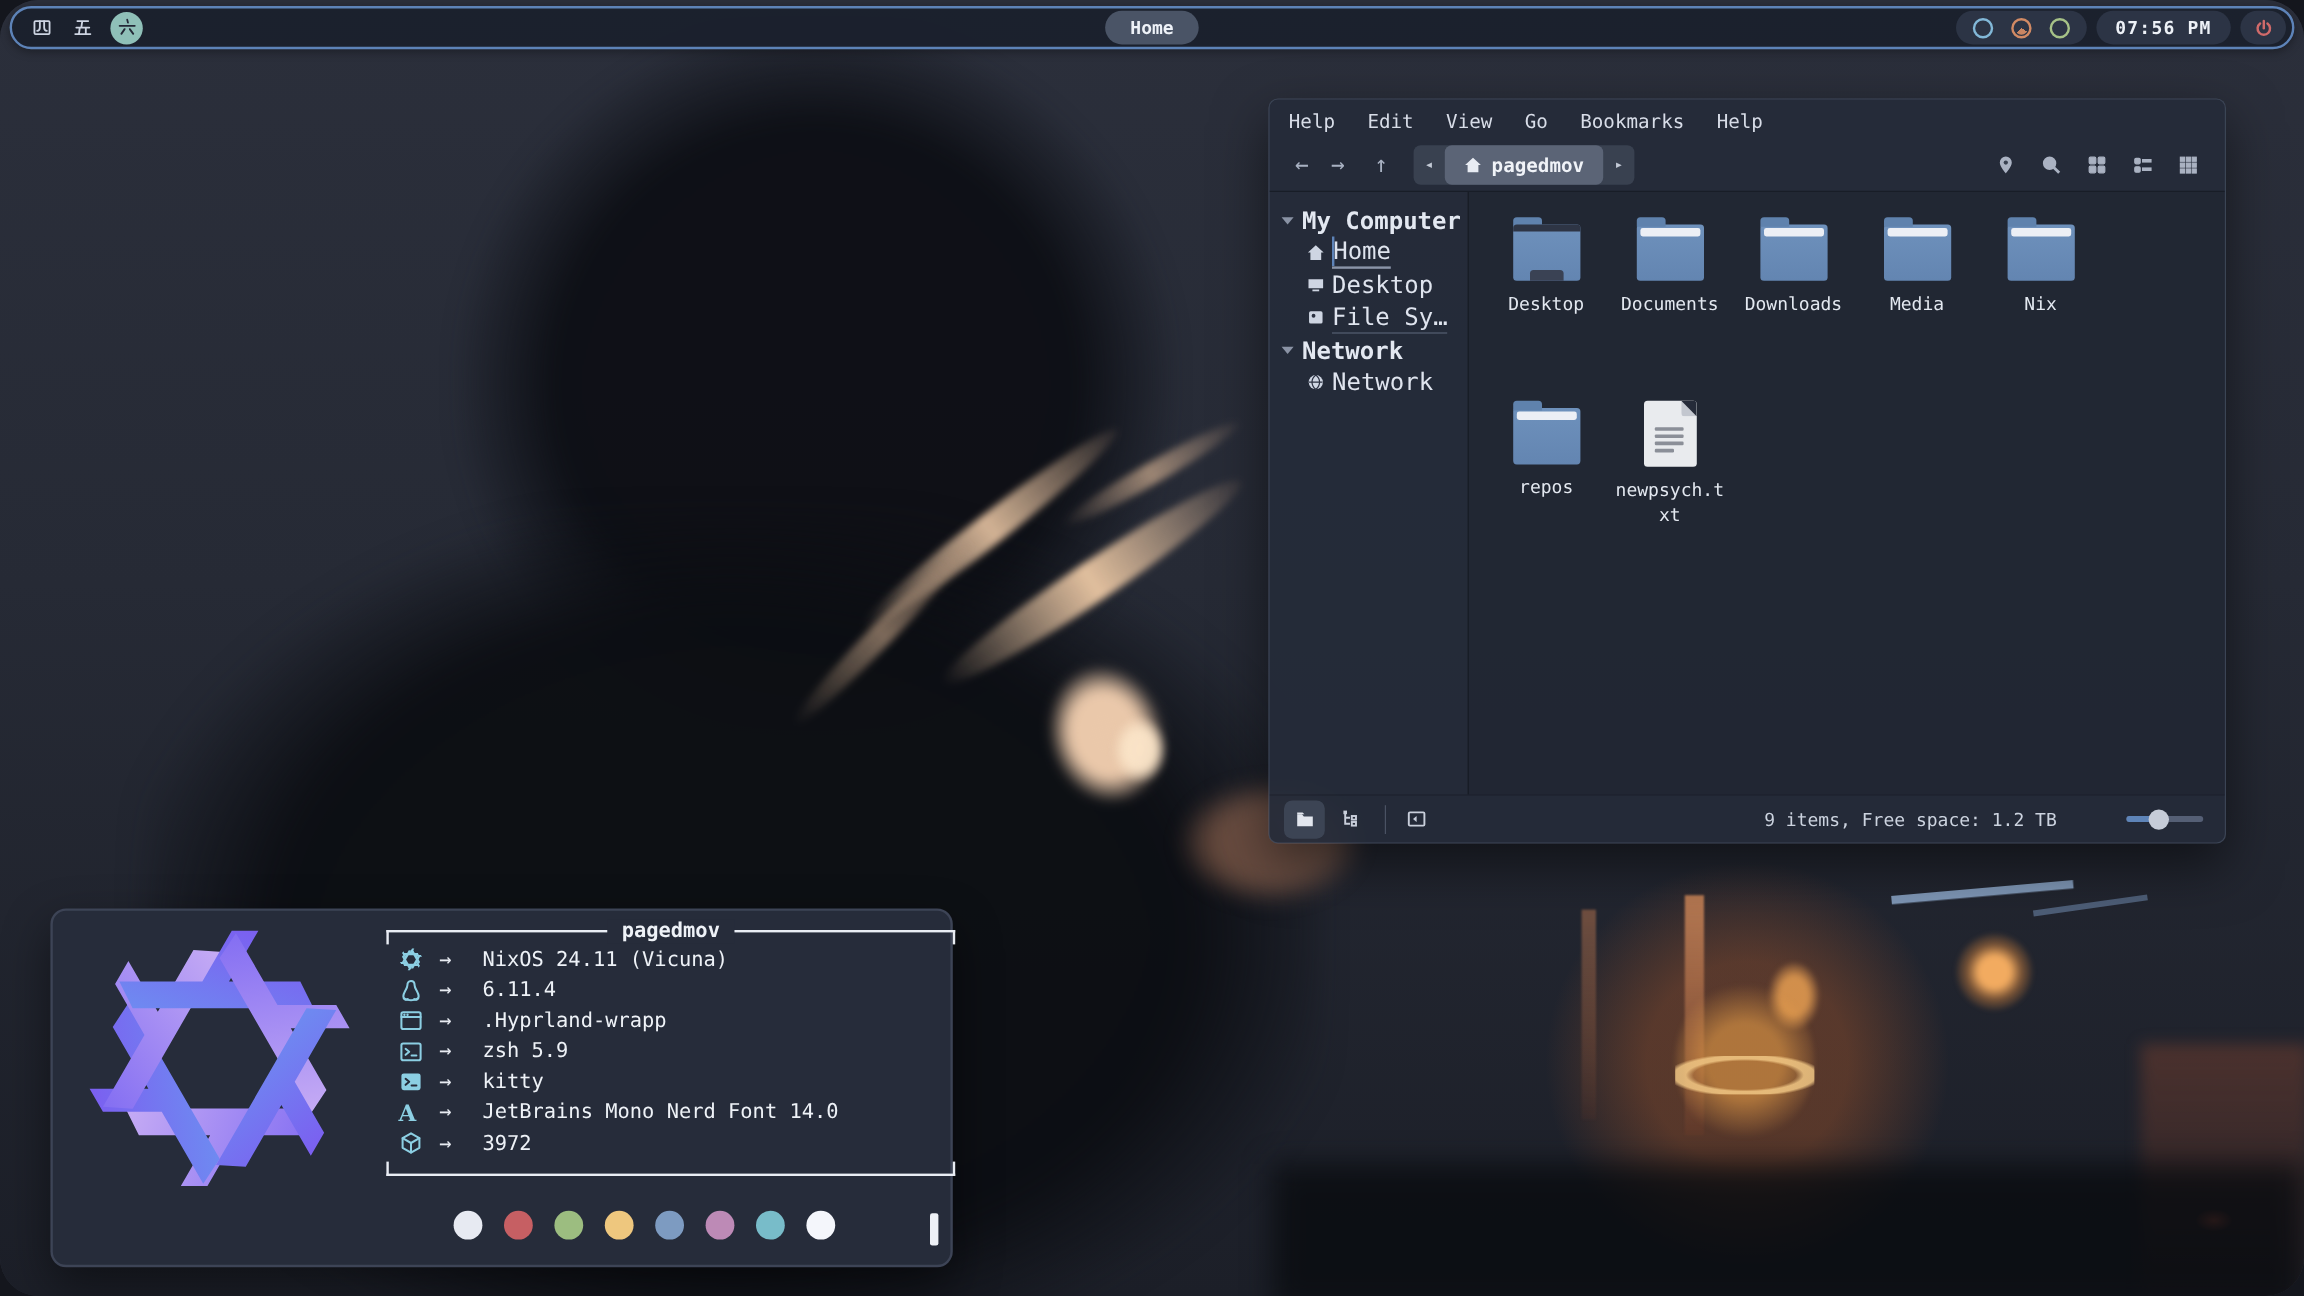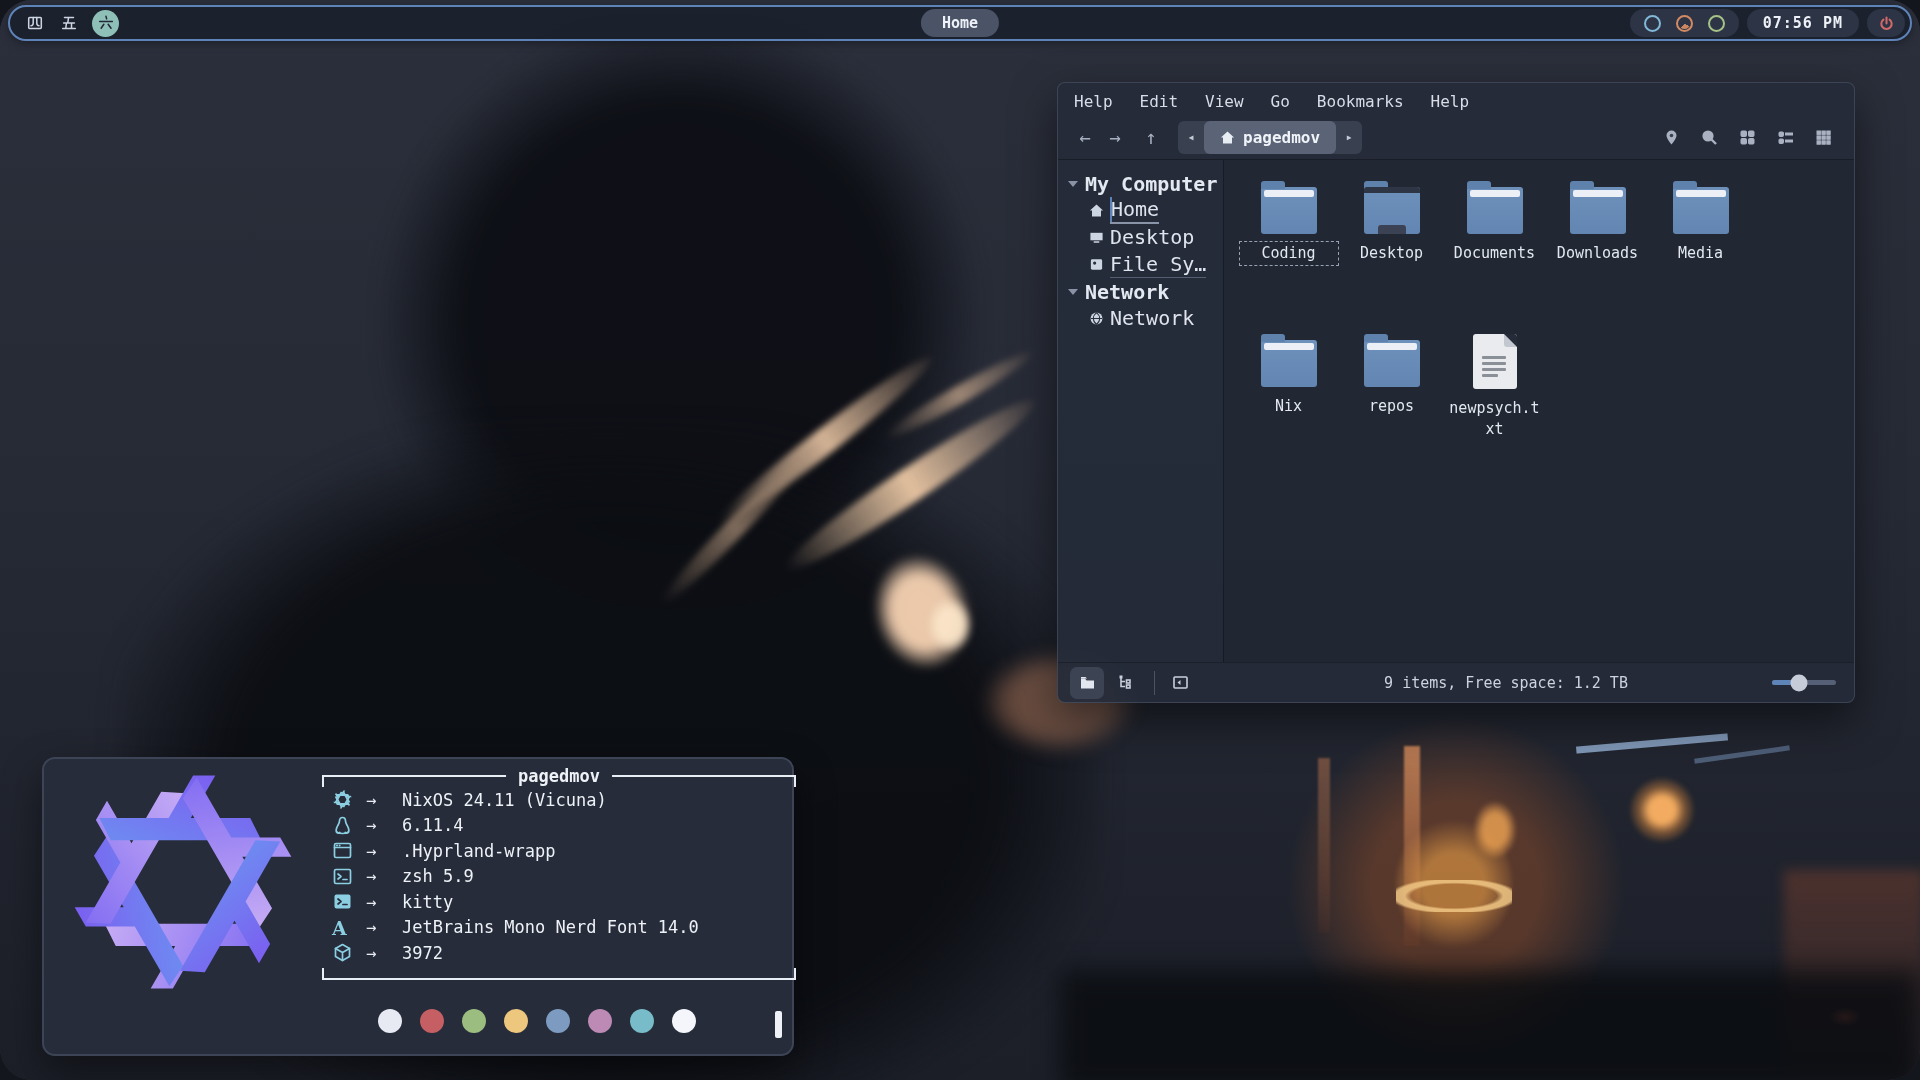--- a/index.html
+++ b/index.html
@@ -88,21 +88,21 @@
   .folder.desktop::after{background:#2e3545;height:6px;left:0;right:0;top:0;border-radius:3px 3px 0 0;}
   .folder.desktop .dock{position:absolute;left:14px;bottom:0;width:28px;height:9px;background:#3a4254;border-radius:3px 3px 0 0;}
   .tfile{position:relative;width:44px;height:55px;margin-top:3px;background:#e9ebee;border-radius:3px;}
   .tfile::before{content:"";position:absolute;right:0;top:0;border-style:solid;border-width:0 13px 13px 0;border-color:rgba(37,43,57,1) rgba(37,43,57,1) #c3c7cf #c3c7cf;border-radius:0 3px 0 3px;}
   .tfile .ln{position:absolute;left:9px;height:3px;background:#8b8f98;border-radius:1px;}
   .fm-status{position:absolute;left:0;right:0;bottom:0;height:40px;display:flex;align-items:center;padding:0 12px;border-top:1px solid rgba(15,18,26,.4);}
   .sbtn{width:34px;height:32px;border-radius:7px;display:flex;align-items:center;justify-content:center;margin-right:4px;}
   .sbtn.on{background:#3c4454;}
   .sbtn svg{width:17px;height:17px;fill:none;stroke:#c9cfdb;stroke-width:1.6;}
   .vsep{width:1px;height:24px;background:#4a5263;margin:0 8px;}
-  .status-text{position:absolute;left:240px;right:140px;text-align:center;font-size:15px;color:#ccd3df;}
+  .status-text{position:absolute;left:240px;right:140px;text-align:right;font-size:15px;color:#ccd3df;}
   .zoomer{margin-left:auto;display:flex;align-items:center;width:64px;height:5px;background:#555f75;border-radius:3px;position:relative;margin-right:6px;}
   .zoomer .fill{width:42%;height:100%;background:#5e84b8;border-radius:3px;}
   .zoomer .knob{position:absolute;left:42%;top:50%;transform:translate(-50%,-50%);width:17px;height:17px;border-radius:50%;background:#c6ccd8;}
 
   
   .term{position:absolute;left:42px;top:757px;width:752px;height:299px;background:#262c3a;border:2px solid #3d4456;border-radius:13px;box-shadow:0 16px 40px rgba(0,0,0,.45);}
   .nixlogo{position:absolute;left:28px;top:12px;width:222px;height:222px;}
   .ffetch{position:absolute;left:278px;top:16px;width:474px;color:#eef2f7;font-size:17px;}
   .fbx-top{position:relative;height:12px;border:2px solid #e9edf4;border-bottom:none;}
   .fbx-top .ttl{position:absolute;left:50%;top:-11px;transform:translateX(-50%);background:#262c3a;padding:0 12px;font-weight:bold;white-space:nowrap;}
@@ -291,24 +291,20 @@
               <circle cx="8" cy="8" r="6.3"></circle>
               <path d="M2 8h12M8 1.7c-4.5 3.5-4.5 9.1 0 12.6M8 1.7c4.5 3.5 4.5 9.1 0 12.6" fill="none" stroke="#2a3040" stroke-width="1.1"></path>
             </svg>
           <span class="lbl">Network</span>
         </div>
       </div>
       <div class="fm-sep"></div>
       <div class="fm-view">
         <div class="grid">
           <div class="cell">
-              <div class="folder"></div>
-              <div class="flabel focused">Coding</div>
-            </div>
-          <div class="cell">
               <div class="folder desktop">
                 <span class="dock"></span>
               </div>
               <div class="flabel">Desktop</div>
             </div>
           <div class="cell">
               <div class="folder"></div>
               <div class="flabel">Documents</div>
             </div>
           <div class="cell">

